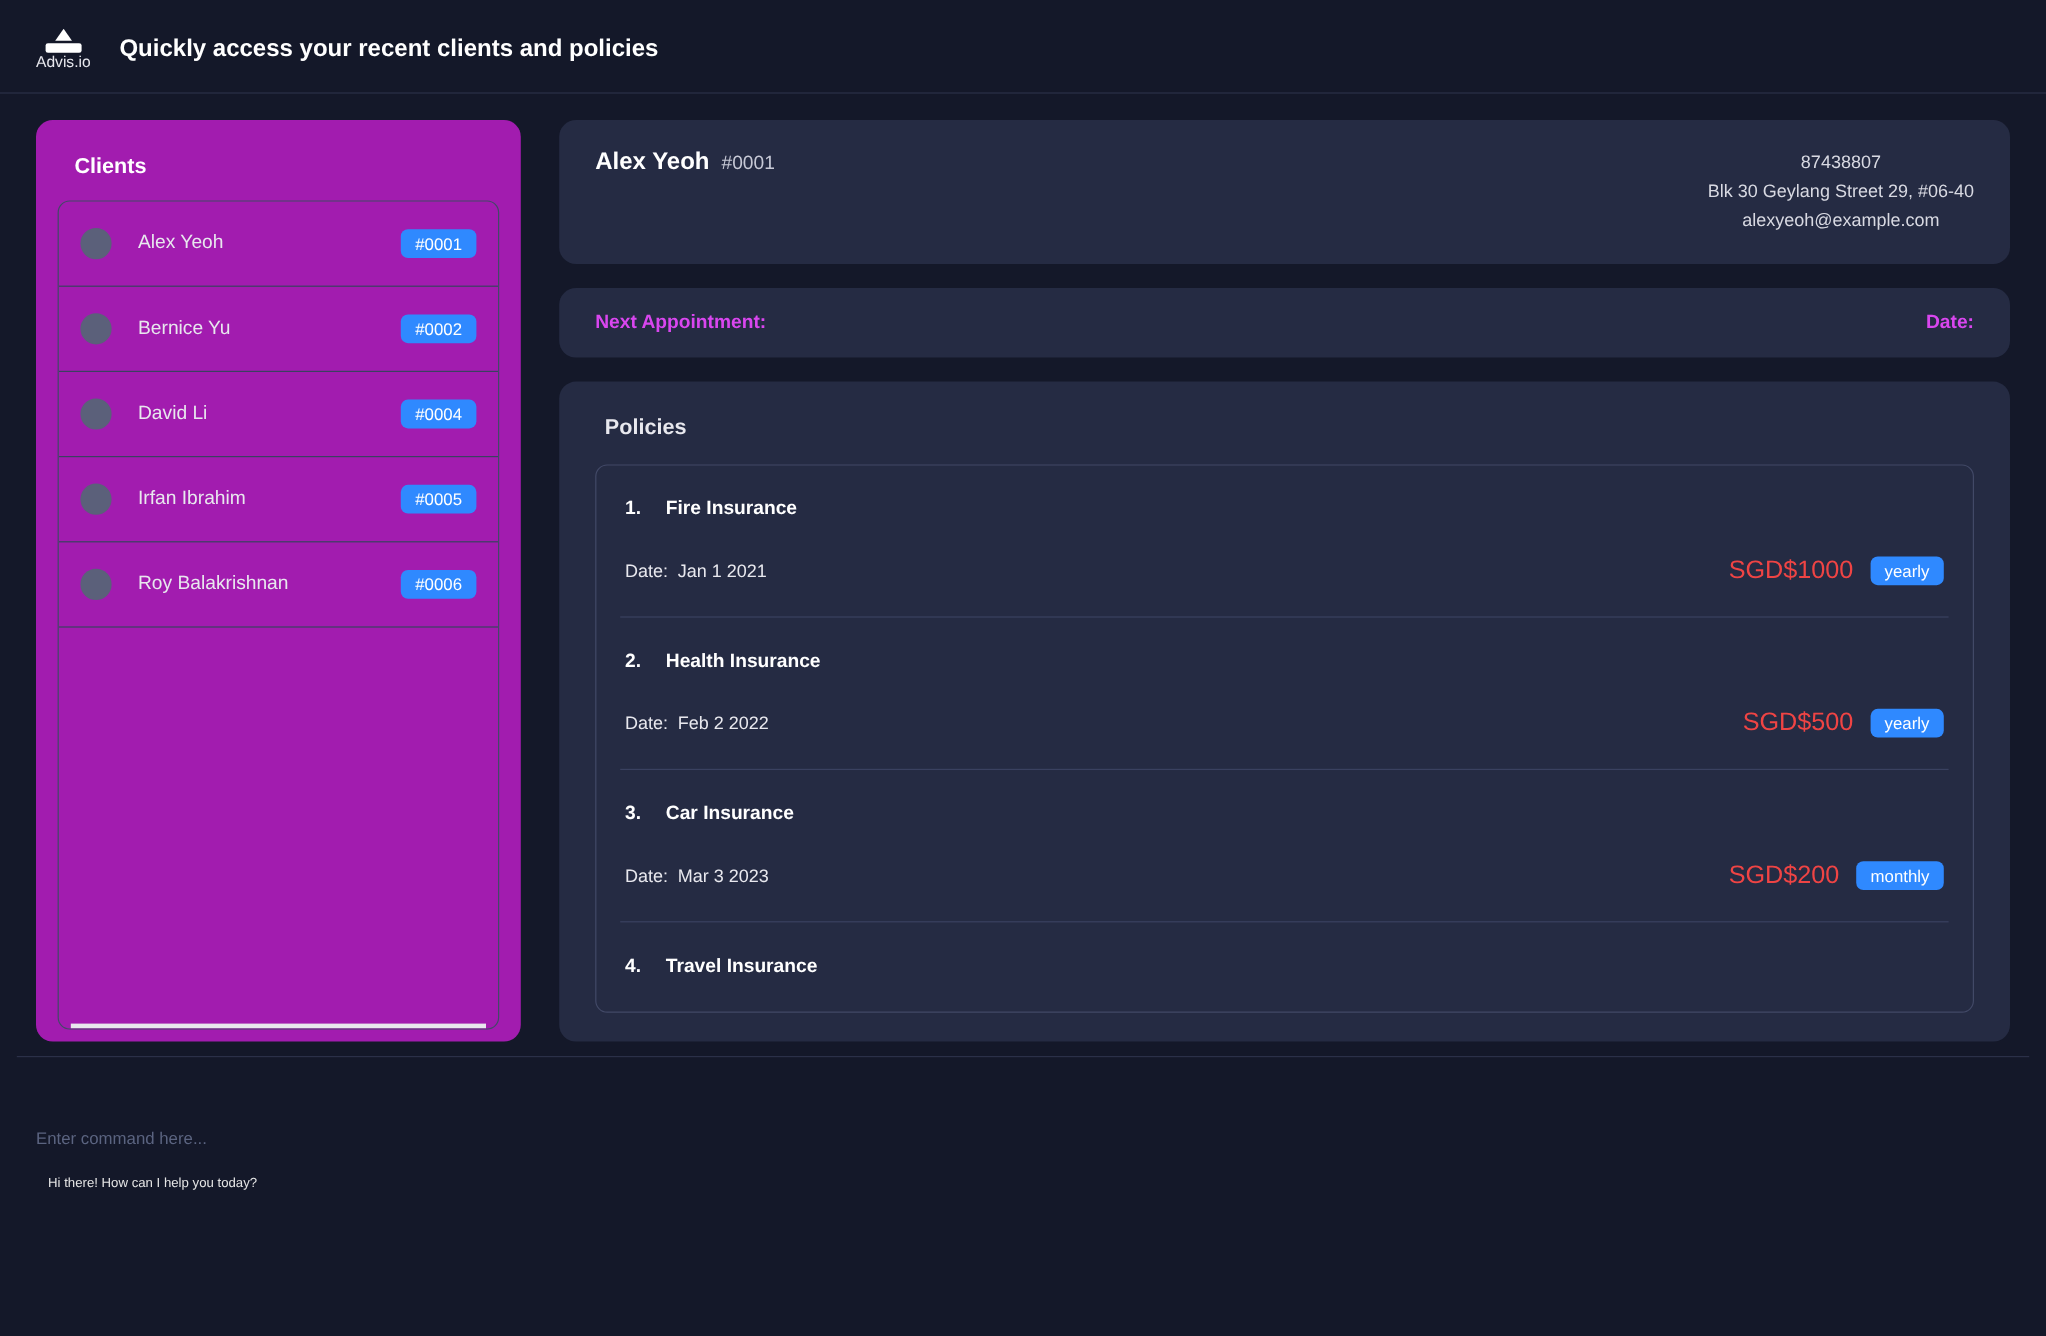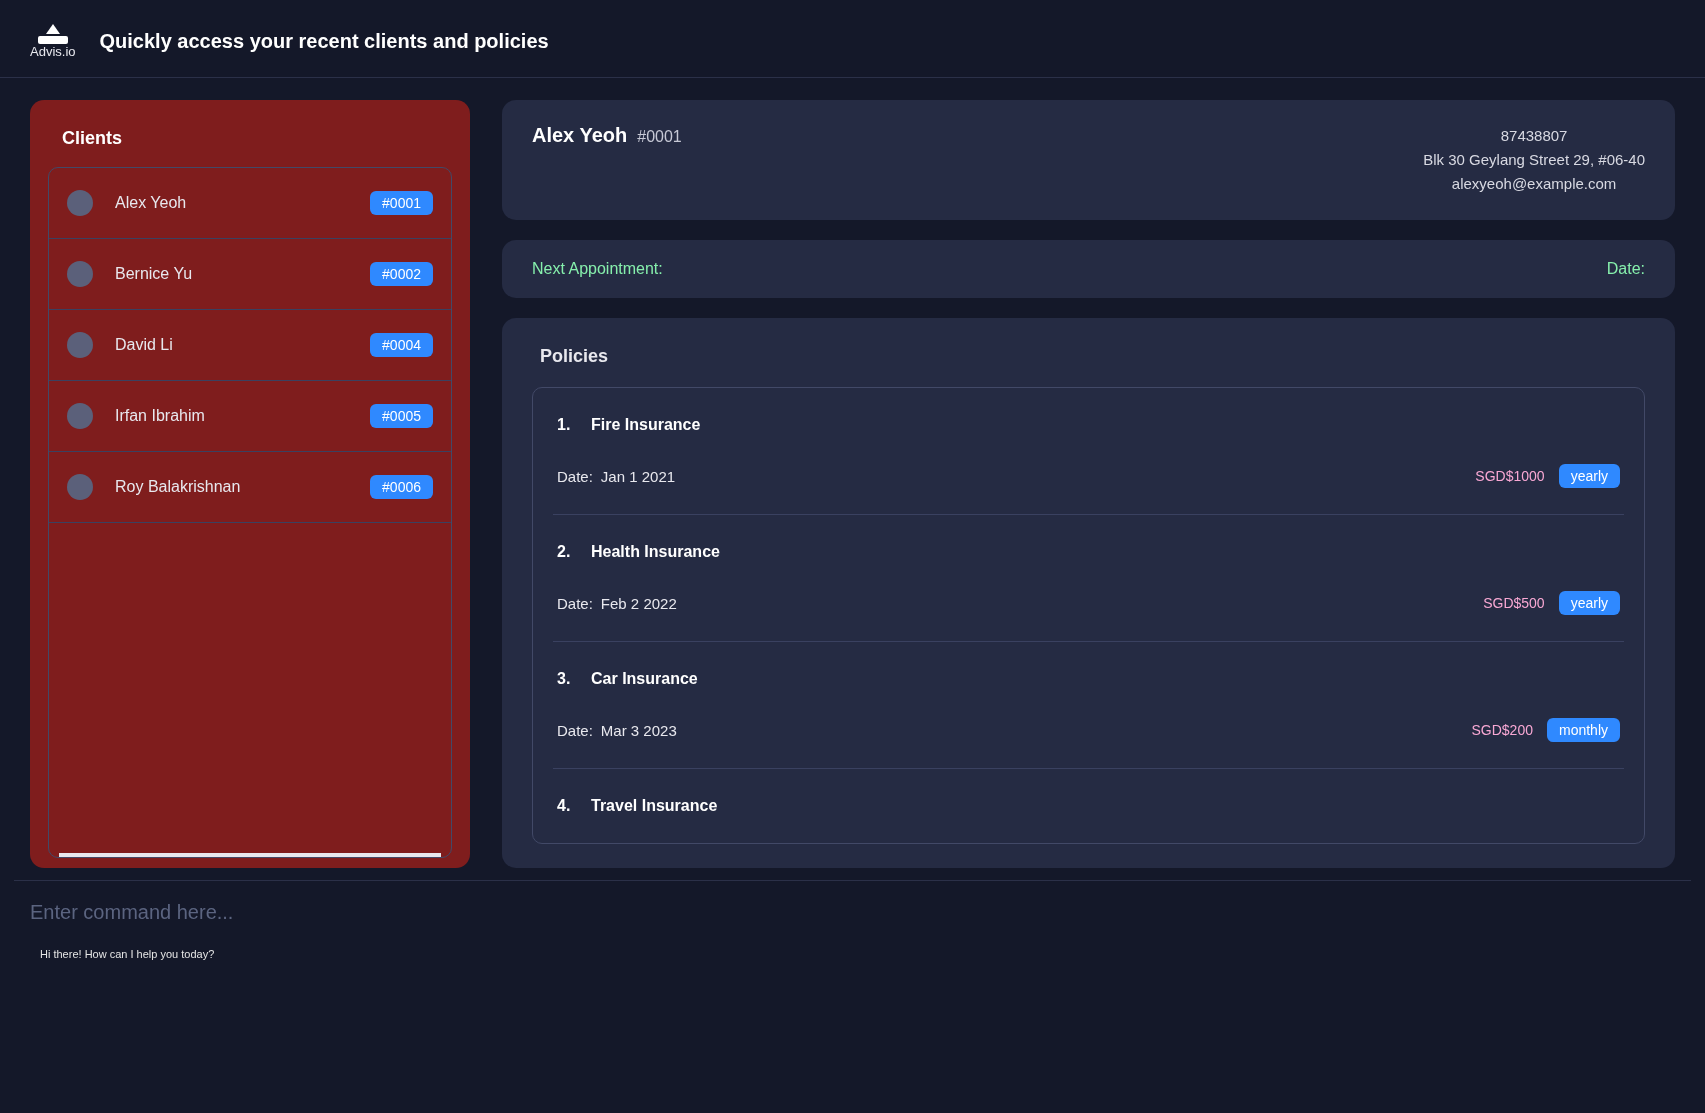--- a/index.html
+++ b/index.html
@@ -36,22 +36,22 @@
   
   .main {
     display:flex;
     gap:32px;
     padding: 22px 30px 0 30px;
     height: 790px;
   }
 
   
   .clients-panel {
-    width: 440px;
-    background:#7f1d1d;
+    width: 404px;
+    background:#a21caf;
     border-radius:14px;
     padding: 28px 18px 10px 18px;
     display:flex;
     flex-direction:column;
   }
   .clients-title { font-size:18px; font-weight:700; color:#ffffff; margin: 0 0 18px 14px; }
   .clients-list {
     border:1px solid #424967;
     border-radius:10px;
     flex:1;
@@ -113,21 +113,21 @@
     align-items:flex-start;
   }
   .client-header-left { display:flex; align-items:baseline; gap:10px; }
   .client-header-name { font-size:20px; font-weight:700; color:#fff; }
   .client-header-id   { font-size:16px; color:#c7c9d6; }
   .client-header-right { text-align:center; font-size:15px; color:#d8d9e2; line-height:1.6; }
 
   .appt-row {
     display:flex;
     justify-content:space-between;
-    font-size:16px; font-weight:400; color:#86efac;
+    font-size:16px; font-weight:700; color:#d946ef;
     padding:20px 30px;
     gap:12px;
   }
 
   .policies-card { flex:1; display:flex; flex-direction:column; overflow:hidden; }
   .policies-title { font-size:18px; font-weight:700; margin: 4px 0 20px 8px; }
   .policies-list {
     border:1px solid #424967;
     border-radius:10px;
     padding: 0 20px;
@@ -145,38 +145,39 @@
     margin-bottom:30px;
   }
   .policy-idx { width:20px; }
   .policy-bottom {
     display:flex;
     align-items:center;
   }
   .policy-date-label { font-size:15px; color:#e8e8ee; margin-right:8px; }
   .policy-date { font-size:15px; color:#e8e8ee; }
   .spacer { flex:1; }
-  .policy-amount { font-size:14px; color:#f9a8d4; margin-right:14px; }
+  .policy-amount { font-size:21px; color:#ef4444; margin-right:14px; }
 
   
   .footer-divider {
     border-top:1px solid #2b3048;
     margin: 12px 14px 0 14px;
   }
   .command-area {
     padding: 14px 30px 0 30px;
   }
   .command-input {
     width:100%;
     background:transparent;
     border:none;
     outline:none;
     color:#e8e8ee;
-    font-size:20px;
+    font-size:14px;
     padding:6px 0;
+    margin-top:39px;
   }
   .command-input::placeholder { color:#5b6480; font-style:normal; }
   .assistant-msg {
     font-size:11px;
     color:#e5e5e5;
     padding:18px 10px;
   }
 
   
   ::-webkit-scrollbar { width:8px; height:8px; }

